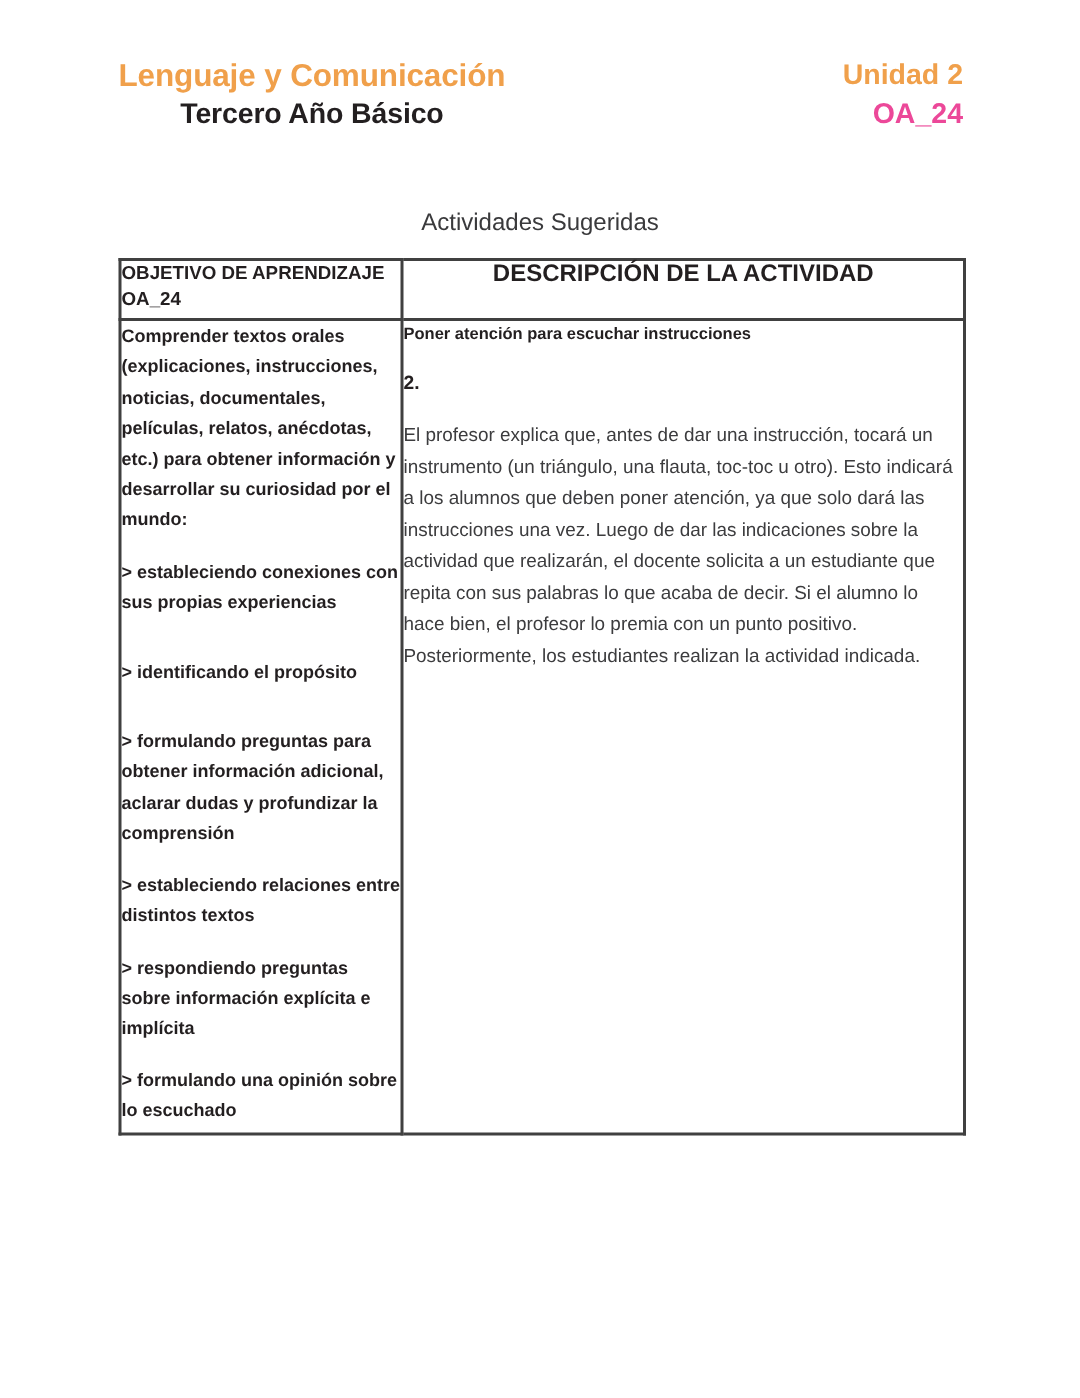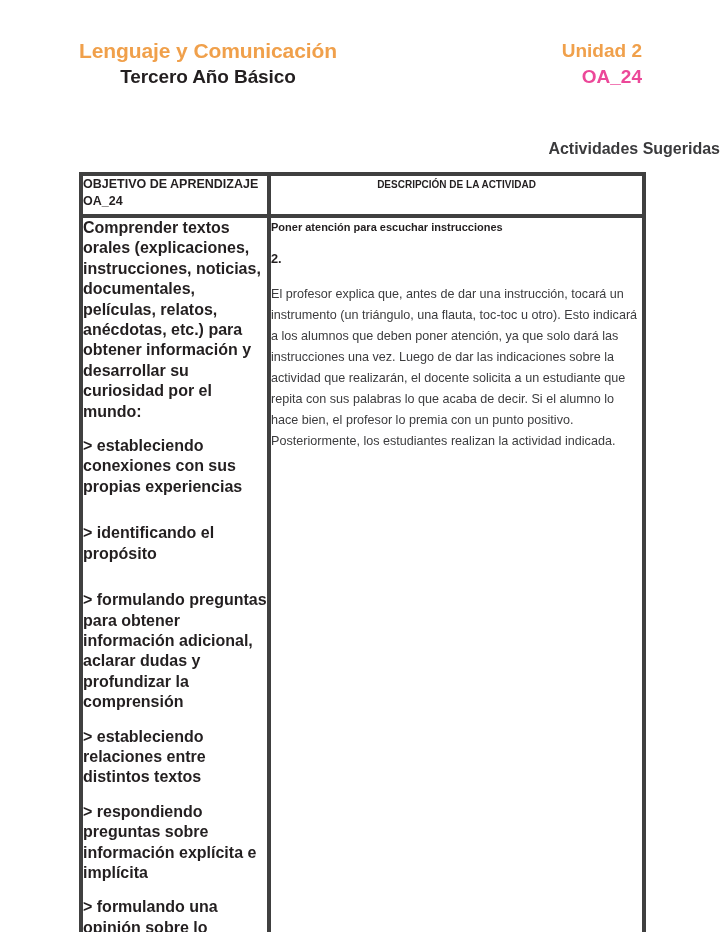--- a/index.html
+++ b/index.html
@@ -67,69 +67,69 @@
     line-height: 25px;
     white-space: nowrap;
   }
 
   
   .section-title {
     position: absolute;
     left: 0;
     top: 140px;
     width: 720px;
-    text-align: right;
+    text-align: center;
     font-size: 16px;
-    font-weight: bold;
+    font-weight: normal;
     color: #3a3a3c;
   }
 
   
   .activity-table {
     position: absolute;
     left: 79px;
     top: 172px;
     width: 563px;
     border-collapse: collapse;
     table-layout: fixed;
   }
   .activity-table td {
-    border: 4px solid #404040;
+    border: 2px solid #404040;
     vertical-align: top;
     padding: 0;
   }
   .col-objective { width: 188px; }
   .col-description { width: 375px; }
 
   .th-objective {
     padding: 9px 7px 11px 7px;
     font-size: 12.5px;
     font-weight: bold;
     line-height: 17px;
     color: #231f20;
     height: 38px;
   }
   .th-description {
     padding: 9px 7px 11px 7px;
-    font-size: 10px;
+    font-size: 16px;
     font-weight: bold;
     line-height: 17px;
     color: #231f20;
     text-align: center;
   }
 
   .cell-objective {
     padding: 8px 8px 14px 7px;
   }
   .cell-description {
     padding: 8px 10px 14px 9px;
   }
 
   .obj-block {
-    font-size: 16px;
+    font-size: 12px;
     font-weight: bold;
     line-height: 20.4px;
     color: #231f20;
     margin: 0 0 14px 0;
   }
   .obj-block:last-child { margin-bottom: 4px; }
   .obj-block.gap-lg { margin-bottom: 26px; }
 
   .desc-heading {
     font-size: 11px;

